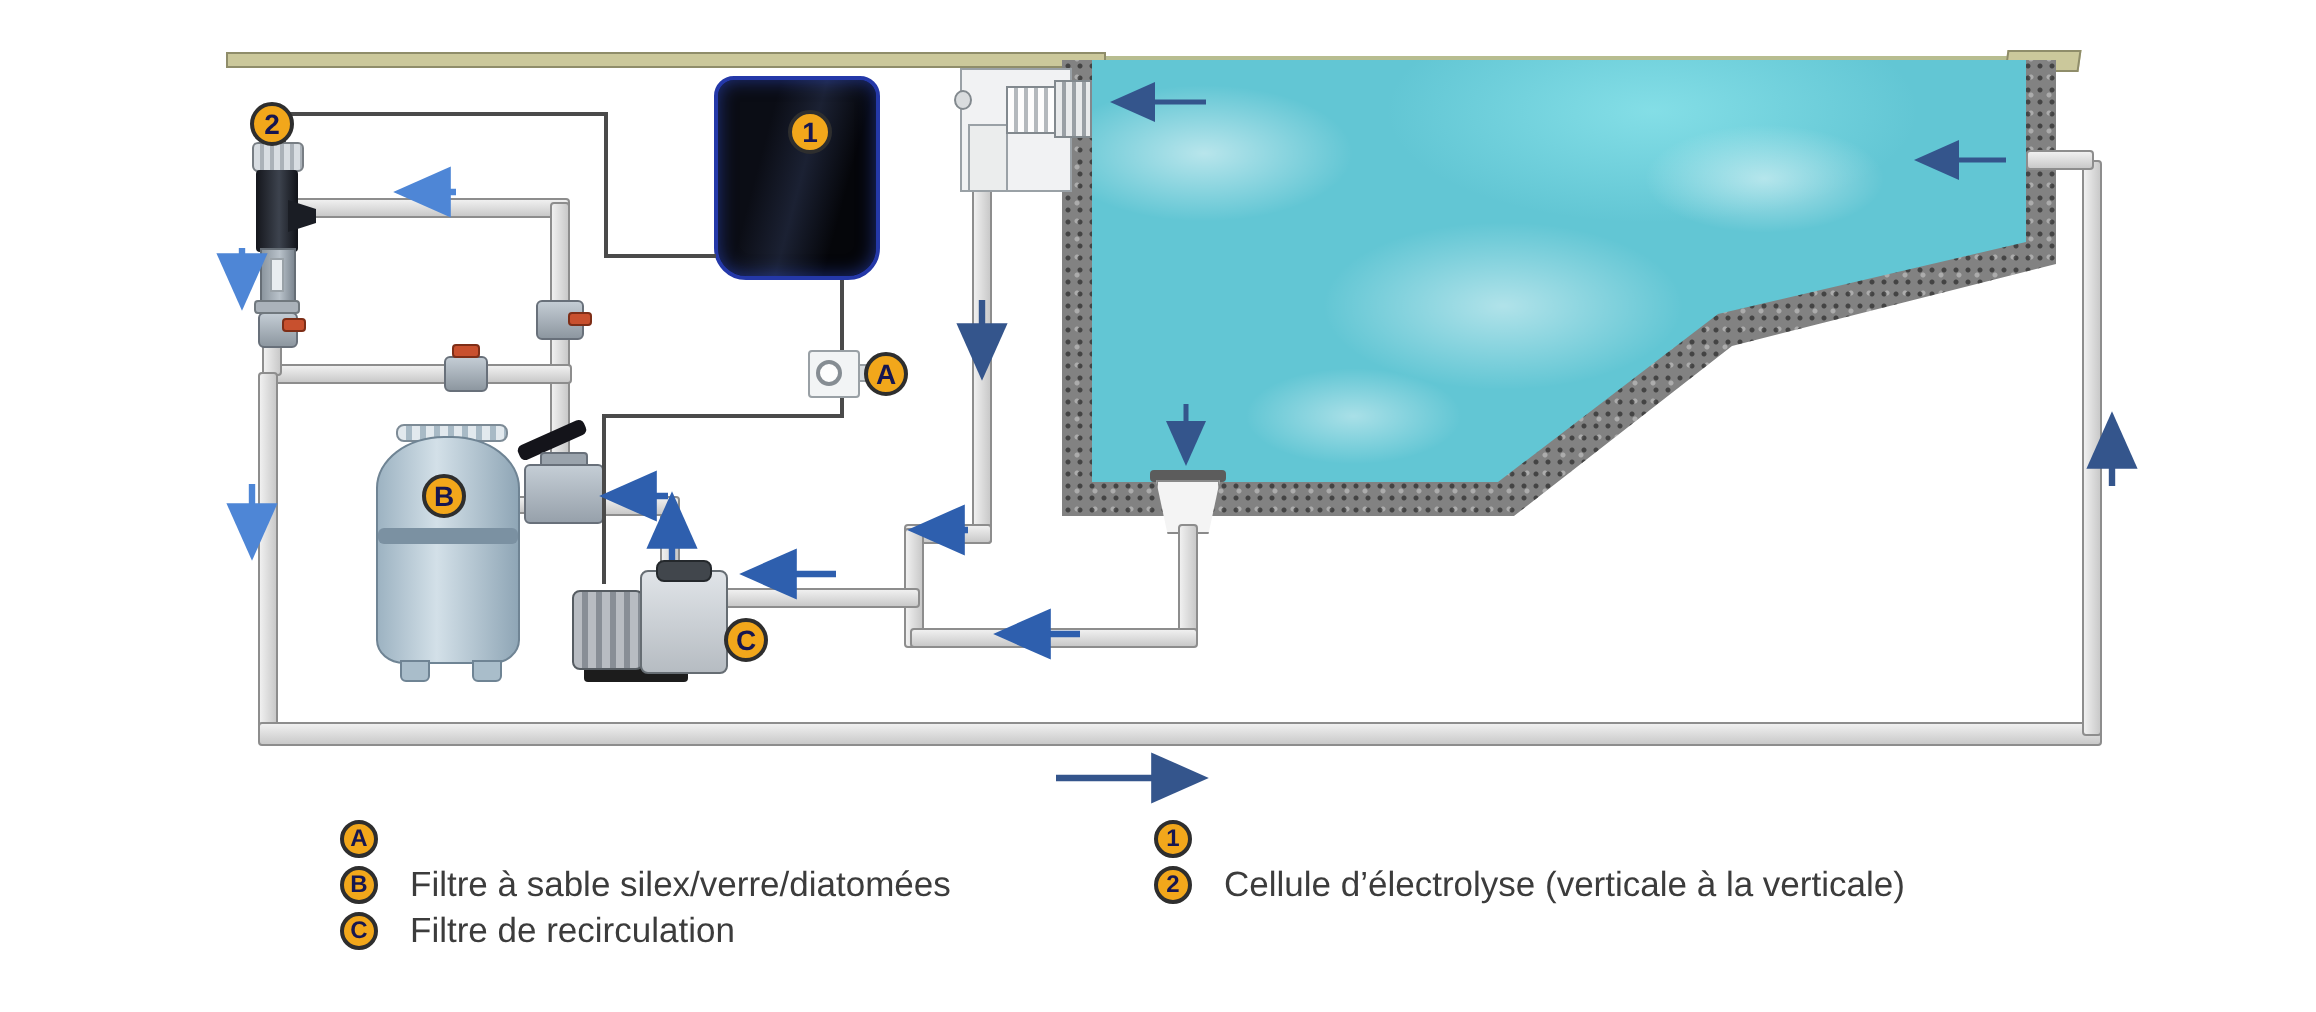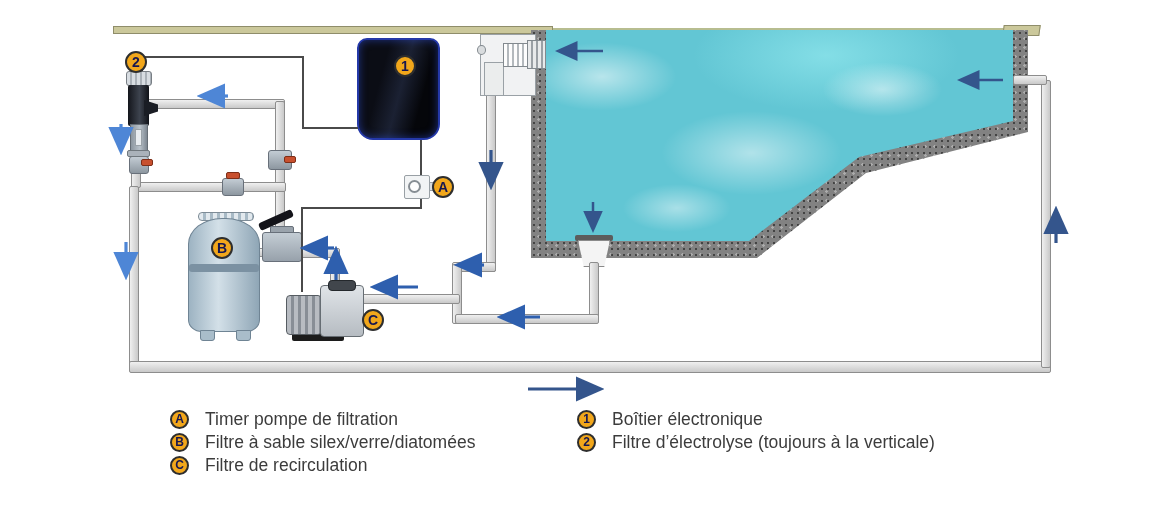--- a/index.html
+++ b/index.html
@@ -205,35 +205,33 @@
 
   <div class="badge z40" style="left:394px;top:55px;">1</div>
   <div class="badge z40" style="left:125px;top:51px;">2</div>
   <div class="badge z40" style="left:432px;top:176px;">A</div>
   <div class="badge z40" style="left:211px;top:237px;">B</div>
   <div class="badge z40" style="left:362px;top:309px;">C</div>
 
   <div class="legend-col" style="left:170px;top:409px;">
     <div class="legend-row">
       <span class="legend-badge">A</span>
-      <span class="legend-label">Timer pompe de filtration</span>
     </div>
     <div class="legend-row">
       <span class="legend-badge">B</span>
       <span class="legend-label">Filtre à sable silex/verre/diatomées</span>
     </div>
     <div class="legend-row">
       <span class="legend-badge">C</span>
       <span class="legend-label">Filtre de recirculation</span>
     </div>
   </div>
   <div class="legend-col" style="left:577px;top:409px;">
     <div class="legend-row">
       <span class="legend-badge">1</span>
-      <span class="legend-label">Boîtier électronique</span>
     </div>
     <div class="legend-row">
       <span class="legend-badge">2</span>
-      <span class="legend-label">Filtre d’électrolyse (toujours à la verticale)</span>
+      <span class="legend-label">Cellule d’électrolyse (verticale à la verticale)</span>
     </div>
   </div>
 
 </div>
 
 </body></html>

